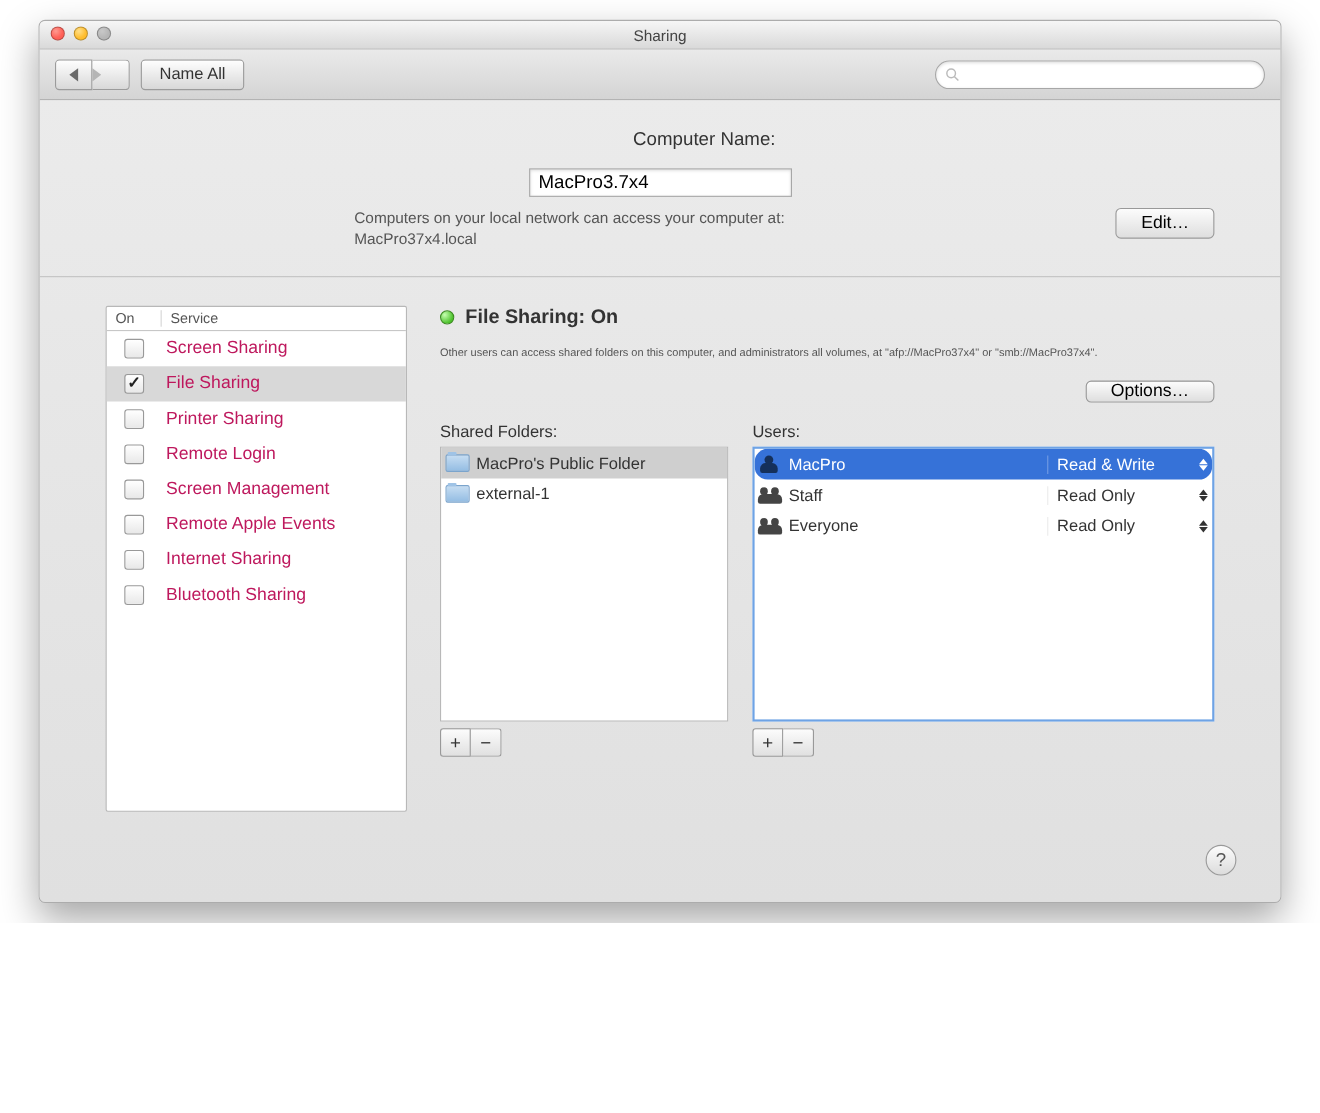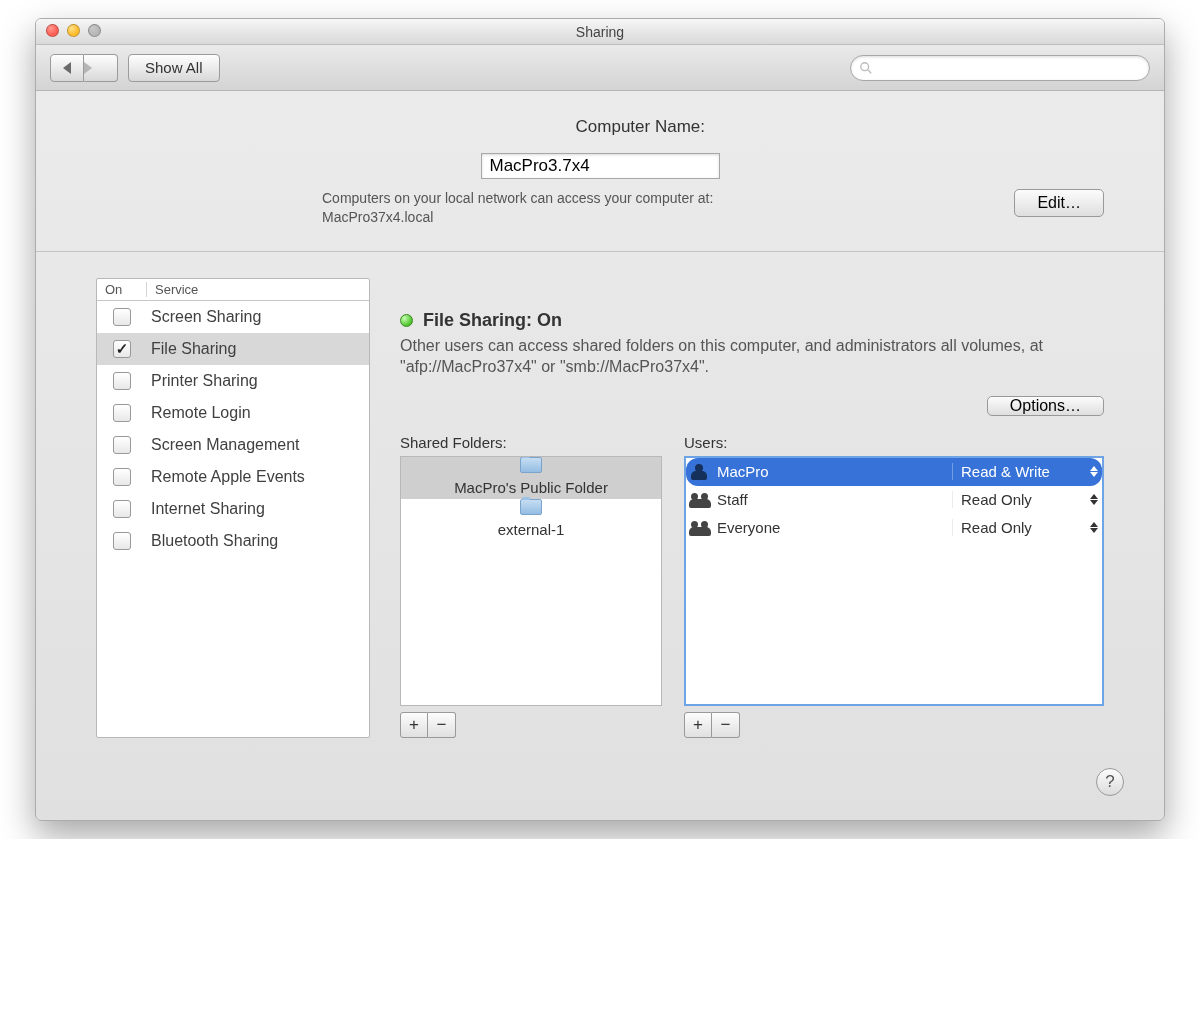--- a/index.html
+++ b/index.html
@@ -64,52 +64,52 @@
   border: 1px solid #a7a7a7; background:#fff;
   box-shadow: inset 0 1px 3px rgba(0,0,0,.15);
 }
 .name-sub { display:flex; align-items:flex-start; margin-top:10px; padding-left:226px; gap:20px;}
 .name-sub-text { font-size: 14px; color:#555; line-height:1.35; max-width:620px;}
 .edit-btn {
   margin-left:auto; height:28px; padding:0 22px; font-size:16px;
   background: linear-gradient(#fcfcfc,#dedede); border:1px solid #999; border-radius:5px;
 }
 
-.main { display:flex; gap:30px; padding: 26px 60px 20px 60px; align-items: flex-end; }
+.main { display:flex; gap:30px; padding: 26px 60px 20px 60px; }
 .services-panel {
   width: 320px; height: 460px; background:#fff; border:1px solid #b8b8b8; border-radius:2px;
   display:flex; flex-direction:column;
 }
 .serv-head { display:flex; height:22px; align-items:center; border-bottom:1px solid #c7c7c7; font-size:13px; color:#555;}
 .serv-head .col-on { width:50px; padding-left:8px; border-right:1px solid #d5d5d5;}
 .serv-head .col-svc { flex:1; padding-left:8px;}
-.serv-row { display:flex; align-items:center; height:32px; font-size:16px; color:#404040;}
+.serv-row { display:flex; align-items:center; height:32px; font-size:16px; color:#be185d;}
 .serv-row.sel { background:#d8d8d8;}
 .serv-row .col-on { width:50px; display:flex; justify-content:center;}
 .serv-row .col-svc { flex:1; padding-left:4px;}
 .checkbox { width:18px; height:18px; border:1px solid #999; border-radius:3px; background:linear-gradient(#fff,#e8e8e8); display:flex; align-items:center; justify-content:center;}
 .checkbox.checked::after { content:"✓"; font-size:15px; color:#222; font-weight:bold; line-height:1;}
 
 .right { flex:1; display:flex; flex-direction:column;}
 .status-row { display:flex; align-items:center; gap:10px; }
 .statusdot { width:13px; height:13px; border-radius:50%; background: radial-gradient(circle at 30% 30%, #c6ffb0, #4dc22c 70%); border:1px solid #3a8a1f;}
 .status-title { font-size:18px; font-weight:600; color:#333;}
-.status-desc { font-size:16px; color:#555; margin-top:4px; line-height:1.35;}
+.status-desc { font-size:10px; color:#555; margin-top:16px; line-height:1.35;}
 .opts-row { display:flex; justify-content:flex-end; margin: 18px 0 18px 0;}
 .opts-btn { height:20px; padding:0 22px; font-size:16px; background:linear-gradient(#fcfcfc,#dedede); border:1px solid #999; border-radius:5px;}
 
 .lists { display:flex; gap:22px;}
 .list-col { display:flex; flex-direction:column;}
 .list-label { font-size:15px; color:#333; margin-bottom:5px;}
 .listbox {
   background:#fff; border:1px solid #b8b8b8; height:250px; overflow:hidden;
 }
 .listbox.folders { width:262px;}
 .listbox.users { width:420px; border: 2px solid #6ea3e5;}
-.listbox .row { display:flex; align-items:center; height:42px; font-size:15px; padding:0 4px; gap:6px;flex-direction:column;}
+.listbox .row { display:flex; align-items:center; height:28px; font-size:15px; padding:0 4px; gap:6px;}
 .listbox .row.sel { background:#cfcfcf;}
 .folder-ic { width:22px; height:16px; background:linear-gradient(#c6ddf2,#94bde3); border:1px solid #7ba4cc; border-radius:2px; position:relative;}
 .folder-ic::before{content:""; position:absolute; top:-3px; left:1px; width:8px; height:3px; background:#9fc3e6; border-radius:1px;}
 
 .user-row { display:flex; align-items:center; height:28px; font-size:15px;}
 .user-row.selected { background:#3672d8; color:#fff;border-radius:12px;}
 .user-row .u-name { flex:1; display:flex; align-items:center; gap:6px; padding-left:3px;}
 .user-row .u-perm { width:150px; border-left:1px solid rgba(0,0,0,.08); padding-left:8px; display:flex; align-items:center; justify-content:space-between; padding-right:4px;}
 .user-row.selected .u-perm { border-left:1px solid rgba(255,255,255,.3);}
 .updown { display:flex; flex-direction:column; gap:1px;}
@@ -147,21 +147,21 @@
 
   <div class="toolbar">
     <div class="segmented">
       <div class="segbtn">
           <div class="tri left"></div>
         </div>
       <div class="segbtn">
           <div class="tri right"></div>
         </div>
     </div>
-    <button class="pillbtn">Show All</button>
+    <button class="pillbtn">Name All</button>
     <div class="search">
       <svg viewBox="0 0 16 16">
           <circle cx="6.5" cy="6.5" r="4.5" fill="none" stroke="#777" stroke-width="1.5"></circle>
           <line x1="10" y1="10" x2="14" y2="14" stroke="#777" stroke-width="1.5"></line>
         </svg>
       <input type="text" placeholder="" style="">
     </div>
   </div>
 
   <div class="content">

